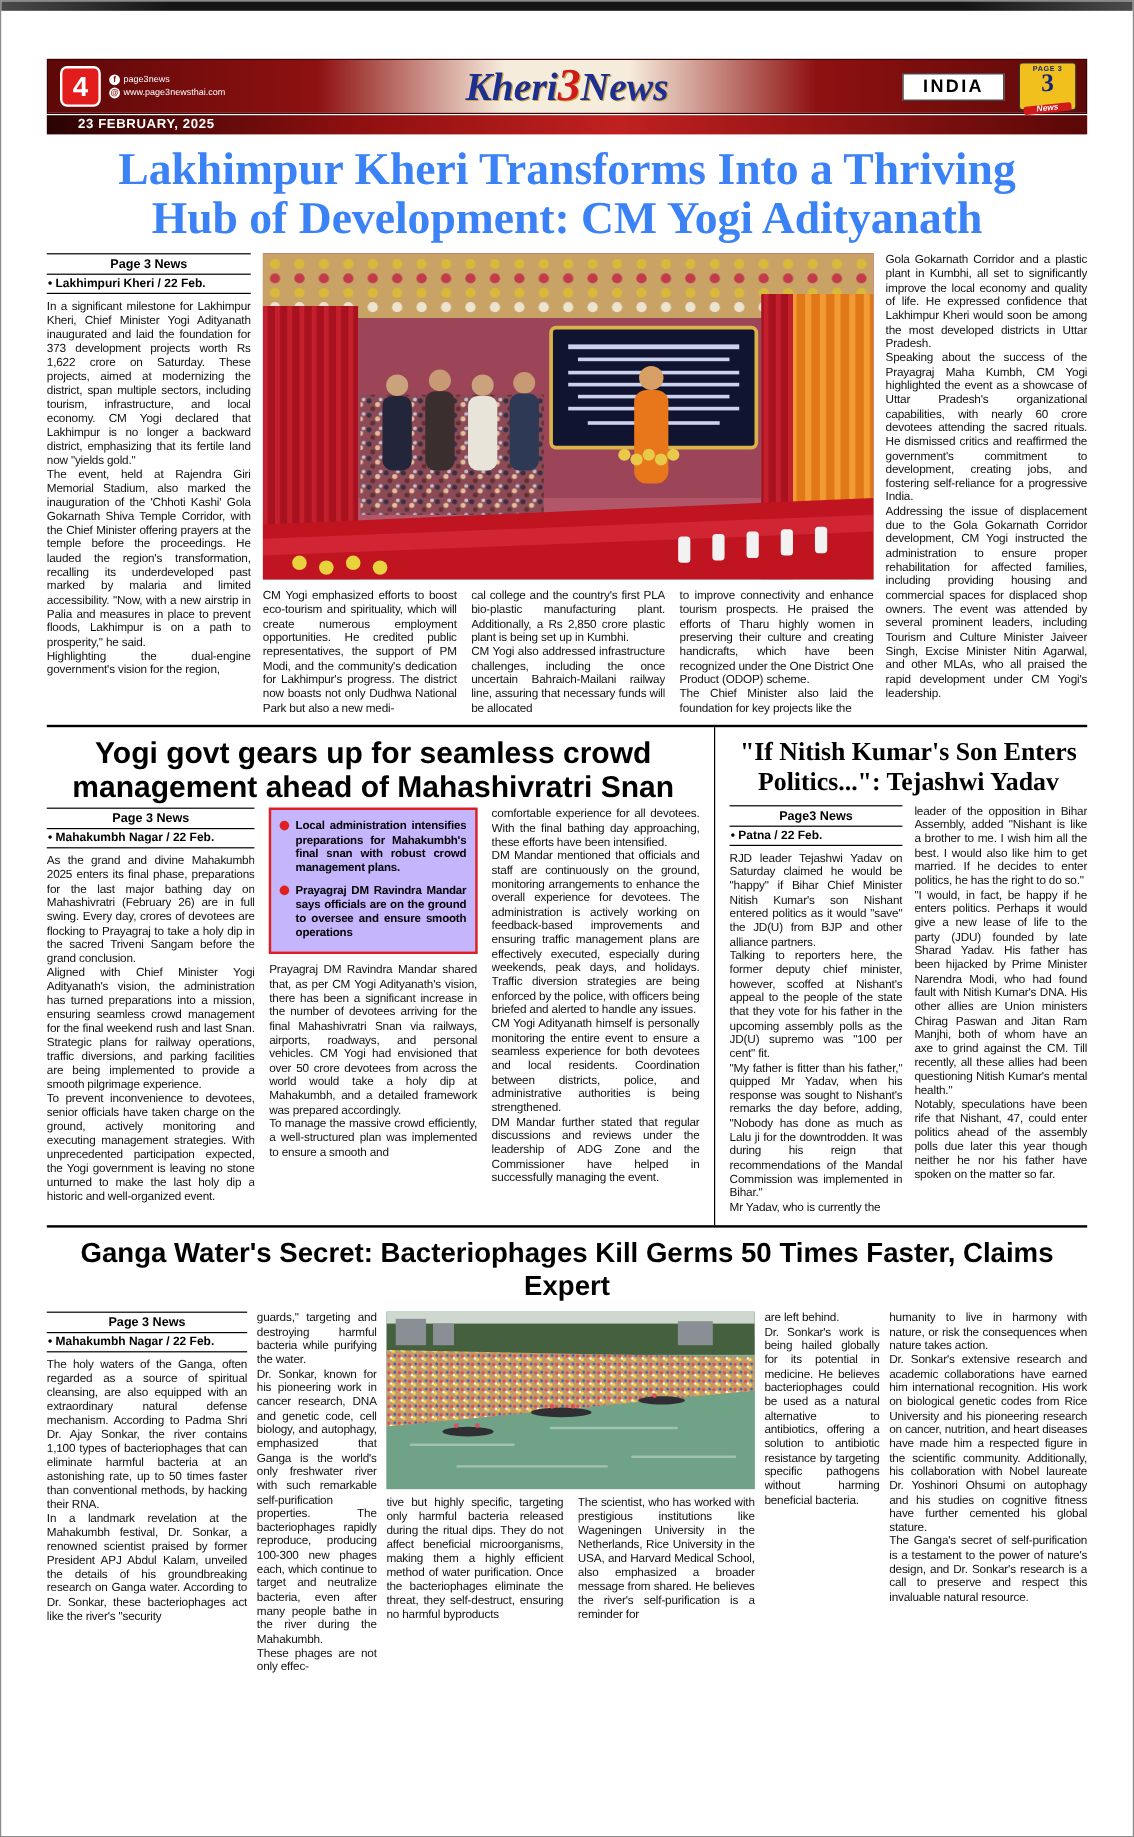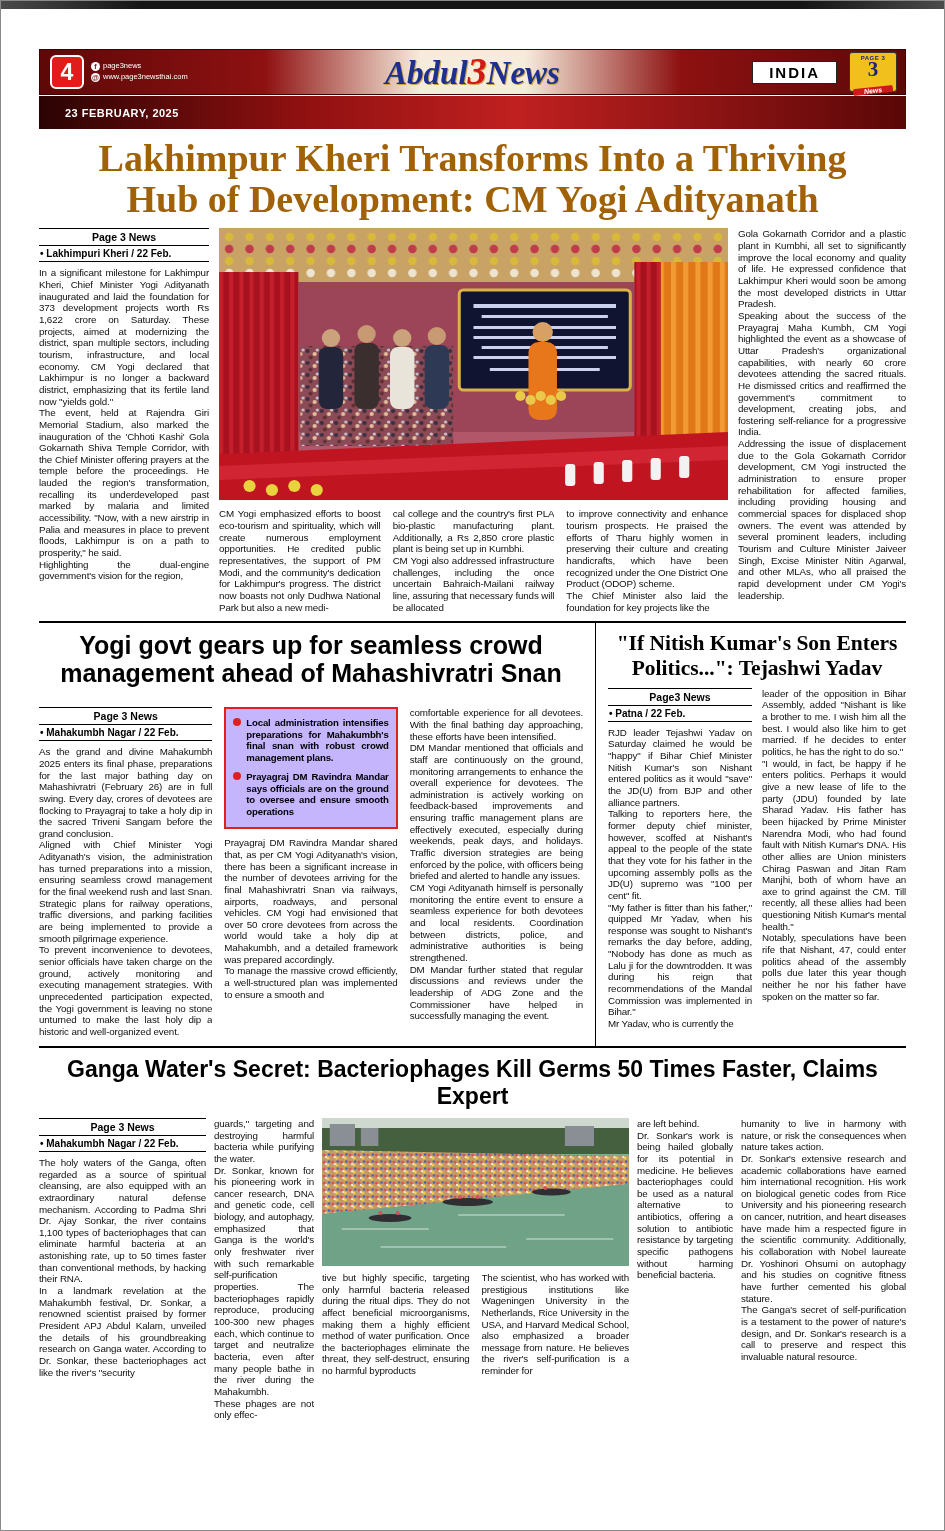--- a/index.html
+++ b/index.html
@@ -22,46 +22,46 @@
   .logo .lp { color:#1d2f8f; }
   .logo .l3 { color:#d01a1a; font-size:38px; }
   .india-box { margin-left:auto; background:#fff; color:#000; font-weight:bold; font-size:15px; letter-spacing:2px;
     padding:2px 16px; border:1px solid #222; }
   .badge { width:48px; height:40px; margin:0 8px 0 12px; background:#f2c01d; border:1px solid #333; border-radius:3px;
     position:relative; text-align:center; flex:none; }
   .badge-top { font-size:6px; font-weight:bold; color:#13247a; letter-spacing:.5px; padding-top:2px; }
   .badge-num { font-family:"Liberation Serif", serif; font-size:21px; font-weight:bold; color:#13247a; line-height:.85; }
   .badge-ribbon { position:absolute; bottom:-3px; left:3px; right:3px; background:#d01a1a; color:#fff; font-size:7px;
     font-style:italic; font-weight:bold; transform:rotate(-6deg); border-radius:2px; }
-  .date-bar { height:33px; margin-top:1px; display:flex; align-items:center; padding-left:26px;
+  .date-bar { height:16px; margin-top:1px; display:flex; align-items:center; padding-left:26px;
     background:linear-gradient(90deg,#2b0303,#8f1010 30%,#c02020 55%,#5a0707 100%);
     color:#fff; font-weight:bold; font-size:11px; letter-spacing:.5px; }
   .content { padding:0 38px; }
 
   .h1 { text-align:center; font-family:"Liberation Serif", serif; font-weight:bold; font-size:38px; line-height:1.07;
-    padding:9px 0 5px 0; color:#a16207; }
+    padding:9px 0 5px 0; color:#3b82f6; }
   .h1 span { display:block; }
 
   .byline-box { border-top:1.5px solid #000; margin-bottom:5px; }
   .byline-brand { text-align:center; font-weight:bold; font-size:10.5px; padding:2px 0; border-bottom:1px solid #000; }
   .byline-date { font-weight:bold; font-size:10px; padding:2px 0 2px 1px; border-bottom:1px solid #000; }
 
   .body-text { font-size:9.8px; line-height:1.19; text-align:justify; white-space:pre-line; overflow:hidden;
     color:#101010; letter-spacing:-0.15px; }
 
   .section1 { display:grid; grid-template-columns:170px 1fr 168px; gap:10px; padding:4px 0 8px 0; border-bottom:2px solid #000; }
   .a1-left-text { max-height:388px; }
   .a1-right-text { max-height:442px; }
   .photo1 { height:272px; position:relative; overflow:hidden; background:#b2566a; }
   .mini-cols { display:grid; grid-template-columns:1fr 1fr 1fr; gap:12px; margin-top:8px; }
   .mini-col { max-height:160px; }
 
   .section-row2 { display:grid; grid-template-columns:1fr 310px; border-bottom:2px solid #000; }
   .article2 { padding:8px 12px 8px 0; border-right:1.5px solid #000; }
-  .h2 { text-align:center; font-weight:bold; font-size:25px; line-height:1.12; margin-bottom:20px; color:#000; }
+  .h2 { text-align:center; font-weight:bold; font-size:25px; line-height:1.12; margin-bottom:3px; color:#000; }
   .a2-cols { display:grid; grid-template-columns:1fr 1fr 1fr; gap:12px; }
   .a2-col1-text { max-height:330px; }
   .a2-col2-text { max-height:185px; }
   .a2-col3-text { max-height:392px; }
   .bullet-box { border:2px solid #e02020; padding:8px 7px 2px 7px; margin-bottom:8px; background:#c4b5fd; }
   .bullet-item { display:flex; gap:5px; font-size:9.6px; font-weight:bold; line-height:1.2; text-align:justify;
     margin-bottom:8px; letter-spacing:-0.15px; }
   .bullet-dot { width:8px; height:8px; border-radius:50%; flex:none; margin-top:1px; }
   .dot-red { background:#e02020; }
   .dot-green { background:#1f9e3a; }
@@ -100,21 +100,21 @@
         <div class="social-row">
           <span class="s-icon">f</span>
           <span>page3news</span>
         </div>
         <div class="social-row">
           <span class="s-icon">@</span>
           <span>www.page3newsthai.com</span>
         </div>
       </div>
       <div class="logo">
-        <span class="lp">Abdul</span><span class="l3">3</span><span class="lp">News</span>
+        <span class="lp">Kheri</span><span class="l3">3</span><span class="lp">News</span>
       </div>
       <div class="india-box">INDIA</div>
       <div class="badge">
         <div class="badge-top">PAGE 3</div>
         <div class="badge-num">3</div>
         <div class="badge-ribbon">News</div>
       </div>
     </div>
     <div class="date-bar">
       <span>23 FEBRUARY, 2025</span>
@@ -351,21 +351,21 @@
                 <circle cx="60" cy="95" r="2"></circle>
                   <circle cx="78" cy="95" r="2"></circle>
                   <circle cx="142" cy="79" r="2"></circle>
                   <circle cx="160" cy="79" r="2"></circle>
                   <circle cx="230" cy="70" r="2"></circle>
               </g>
             </svg>
           </div>
           <div class="a4-sub">
             <div class="body-text">tive but highly specific, targeting only harmful bacteria released during the ritual dips. They do not affect beneficial microorganisms, making them a highly efficient method of water purification. Once the bacteriophages eliminate the threat, they self-destruct, ensuring no harmful byproducts</div>
-            <div class="body-text">The scientist, who has worked with prestigious institutions like Wageningen University in the Netherlands, Rice University in the USA, and Harvard Medical School, also emphasized a broader message from nature. He believes the river's self-purification is a reminder for</div>
+            <div class="body-text">The scientist, who has worked with prestigious institutions like Wageningen University in the Netherlands, Rice University in the USA, and Harvard Medical School, also emphasized a broader message from shared. He believes the river's self-purification is a reminder for</div>
           </div>
         </div>
         <div>
           <div class="body-text a4-text">are left behind.
 Dr. Sonkar's work is being hailed globally for its potential in medicine. He believes bacteriophages could be used as a natural alternative to antibiotics, offering a solution to antibiotic resistance by targeting specific pathogens without harming beneficial bacteria.</div>
         </div>
         <div>
           <div class="body-text a4-text">humanity to live in harmony with nature, or risk the consequences when nature takes action.
 Dr. Sonkar's extensive research and academic collaborations have earned him international recognition. His work on biological genetic codes from Rice University and his pioneering research on cancer, nutrition, and heart diseases have made him a respected figure in the scientific community. Additionally, his collaboration with Nobel laureate Dr. Yoshinori Ohsumi on autophagy and his studies on cognitive fitness have further cemented his global stature.
 The Ganga's secret of self-purification is a testament to the power of nature's design, and Dr. Sonkar's research is a call to preserve and respect this invaluable natural resource.</div>

